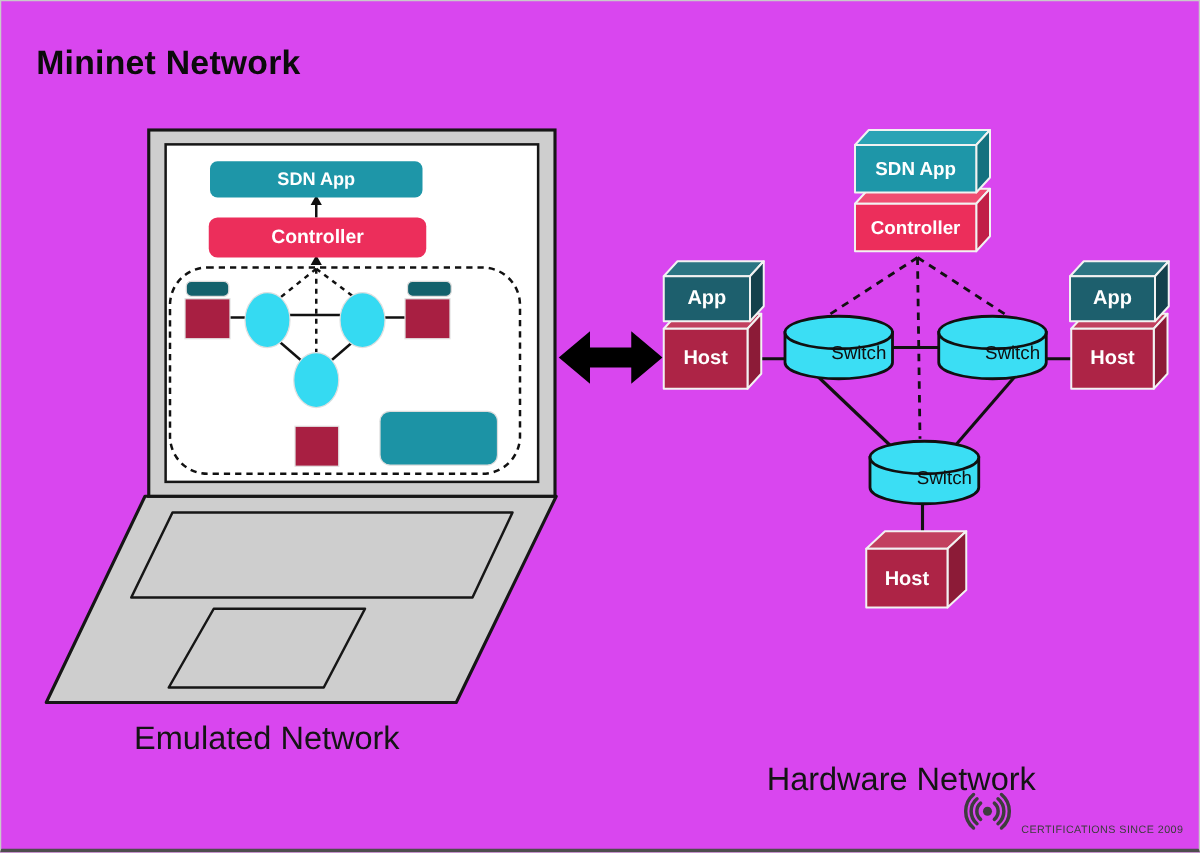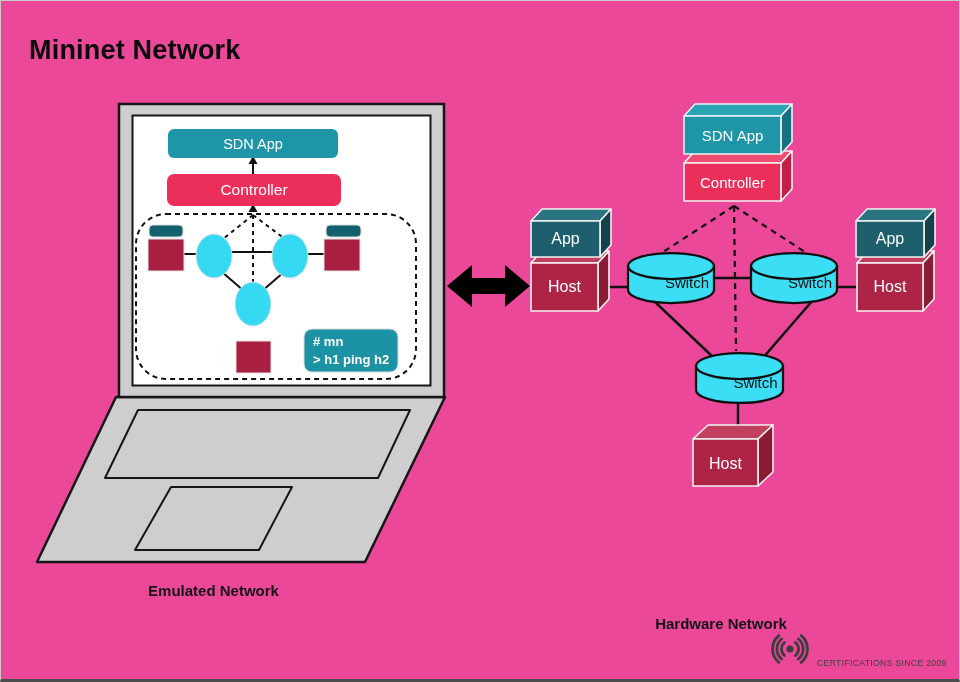--- a/index.html
+++ b/index.html
@@ -1,46 +1,46 @@
 <!DOCTYPE html>
 <html><head>
 <meta charset="utf-8">
 <style>
   html,body{margin:0;padding:0;background:#fff;}
   .canvas{
     position:relative; width:960px; height:682px; box-sizing:border-box;
-    background:#ec4899; overflow:hidden;
+    background:#d946ef; overflow:hidden;
     border:1px solid #c9c9c9; border-bottom:3px solid #4d4d4d;
     font-family:"Liberation Sans", sans-serif;
   }
   .layer{position:absolute; left:0; top:0;}
   .lbl{
     position:absolute; display:flex; align-items:center; justify-content:center;
-    color:#ffffff; font-weight:400; white-space:nowrap; pointer-events:none;
+    color:#ffffff; font-weight:700; white-space:nowrap; pointer-events:none;
   }
   .title{position:absolute; left:28px; top:34px; font-size:27px; font-weight:700; color:#0b0b0b; letter-spacing:.2px;}
   .btn-sdn-emu{left:167px; top:128px; width:170px; height:29px; font-size:14.5px;}
   .btn-ctl-emu{left:166px; top:173px; width:174px; height:32px; font-size:15.5px;}
   .terminal{
     position:absolute; left:303px; top:328px; width:94px; height:43px;
     box-sizing:border-box; padding:4px 0 0 9px; color:#fff; font-weight:700;
     font-size:13px; line-height:1.4;
   }
   .hw-sdn{left:683px; top:115px; width:97px; height:38px; font-size:15px;}
   .hw-ctl{left:683px; top:162px; width:97px; height:38px; font-size:15px;}
   .app-l{left:530px; top:220px; width:69px; height:36px; font-size:16px;}
   .host-l{left:530px; top:262px; width:67px; height:48px; font-size:16px;}
   .app-r{left:855px; top:220px; width:68px; height:36px; font-size:16px;}
   .host-r{left:856px; top:262px; width:66px; height:48px; font-size:16px;}
   .host-b{left:692px; top:440px; width:65px; height:45px; font-size:16px;}
   .sw{color:#101010; font-weight:500; font-size:15px;margin-left:16px;}
   .sw1{left:627px; top:268px; width:86px; height:26px;}
   .sw2{left:750px; top:268px; width:86px; height:26px;}
   .sw3{left:695px; top:368px; width:87px; height:26px;}
-  .caption{color:#141414; font-weight:700; font-size:15px;}
+  .caption{color:#141414; font-weight:400; font-size:26px;}
   .cap-emu{left:60px; top:576px; width:305px; height:26px;}
   .cap-hw{left:590px; top:576px; width:260px; height:26px;margin-top:33px;}
   .logo-name{position:absolute; left:814px; top:630px; width:140px; font-size:23.5px; font-weight:700; color:#3d3d3d; letter-spacing:1px;}
   .logo-tag{position:absolute; left:816px; top:657px; width:140px; font-size:8.6px; font-weight:400; color:#3d3d3d; letter-spacing:.35px;}
 </style>
 </head>
 <body>
 
 <div class="canvas">
 
@@ -174,24 +174,20 @@
       <path d="M797.4,638 A13,13 0 0 1 797.4,658"></path>
       <path d="M800.2,634.6 A17.5,17.5 0 0 1 800.2,661.4"></path>
     </g>
   </svg>
 
   <div class="title">Mininet Network</div>
 
   <div class="lbl btn-sdn-emu">SDN App</div>
   <div class="lbl btn-ctl-emu">Controller</div>
 
-  <div class="terminal">
-    <div># mn</div>
-    <div>&gt; h1 ping h2</div>
-  </div>
 
   <div class="lbl hw-sdn">SDN App</div>
   <div class="lbl hw-ctl">Controller</div>
   <div class="lbl app-l">App</div>
   <div class="lbl host-l">Host</div>
   <div class="lbl app-r">App</div>
   <div class="lbl host-r">Host</div>
   <div class="lbl host-b">Host</div>
   <div class="lbl sw sw1">Switch</div>
   <div class="lbl sw sw2">Switch</div>

